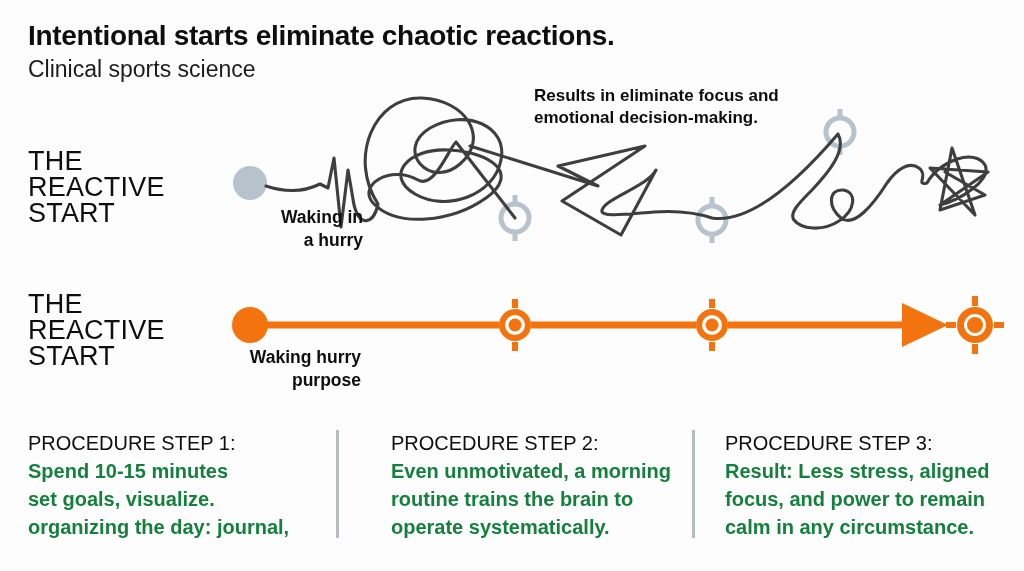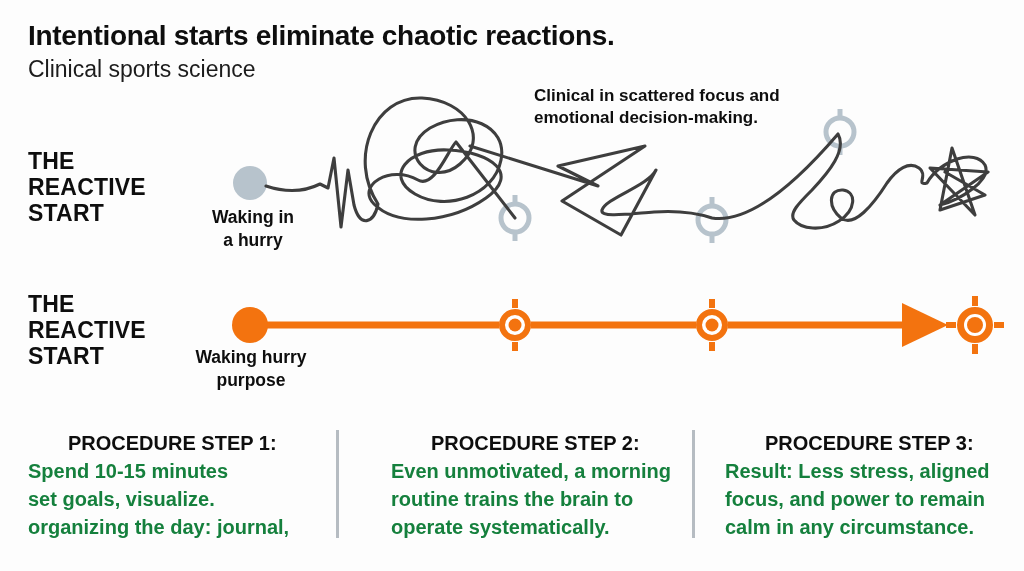--- a/index.html
+++ b/index.html
@@ -11,44 +11,44 @@
   }
   .abs{position:absolute;}
   .title{
     left:28px;top:20px;font-size:28px;font-weight:700;letter-spacing:-0.3px;
     color:var(--text_black,#0e0e0e);white-space:nowrap;
   }
   .subtitle{
     left:28px;top:56px;font-size:23px;font-weight:400;color:#1c1c1c;white-space:nowrap;
   }
   .rowlabel{
-    left:28px;font-size:23px;font-weight:700;line-height:26px;letter-spacing:0.2px;
+    left:28px;font-size:27px;font-weight:400;line-height:26px;letter-spacing:0.2px;
     white-space:nowrap;
   }
   .annotation{
     left:534px;top:85px;font-size:17px;font-weight:700;line-height:22px;white-space:nowrap;
   }
   .caption{
-    width:220px;text-align:center;font-size:17.5px;font-weight:700;line-height:23px;
+    width:220px;text-align:right;font-size:17.5px;font-weight:700;line-height:23px;
   }
   .svg-layer{position:absolute;left:0;top:0;z-index:1;}
   .text-layer{z-index:2;}
   .scribble{
     fill:none;stroke:var(--ink,#3e3e3e);stroke-width:3.1;
     stroke-linecap:round;stroke-linejoin:round;
   }
   .gmark line, .gmark circle{stroke:var(--marker_gray,#b7c3cc);stroke-width:5;fill:none;}
   .gdot{fill:var(--marker_gray,#b7c3cc);}
   .oline{stroke:var(--accent_orange,#f3730f);stroke-width:7;}
   .odot{fill:var(--accent_orange,#f3730f);}
   .omark .mask{fill:#ffffff;}
   .omark .ring{fill:none;stroke:var(--accent_orange,#f3730f);}
   .omark line{stroke:var(--accent_orange,#f3730f);stroke-width:6;}
   .step-col{position:absolute;top:429px;}
-  .step-heading{font-size:20px;font-weight:700;line-height:28px;white-space:nowrap;margin-left:40px;}
+  .step-heading{font-size:20px;font-weight:400;line-height:28px;white-space:nowrap;}
   .step-line{font-size:20px;font-weight:700;line-height:28px;white-space:nowrap;color:#15803d;}
   .divider{
     position:absolute;top:430px;width:3px;height:108px;
     background:var(--divider_gray,#b6bcc2);
   }
 </style>
 </head>
 <body>
 
 <div class="stage">
@@ -139,21 +139,21 @@
   <div class="abs title text-layer">Intentional starts eliminate chaotic reactions.</div>
   <div class="abs subtitle text-layer">Clinical sports science</div>
 
   <div class="abs rowlabel text-layer" style="top:148px;">
     <div>THE</div>
     <div>REACTIVE</div>
     <div>START</div>
   </div>
 
   <div class="abs annotation text-layer">
-    <div>Clinical in scattered focus and</div>
+    <div>Results in eliminate focus and</div>
     <div>emotional decision-making.</div>
   </div>
 
   <div class="abs caption text-layer" style="left:143px;top:206px;">
     <div>Waking in</div>
     <div>a hurry</div>
   </div>
 
   <div class="abs rowlabel text-layer" style="top:291px;">
     <div>THE</div>

